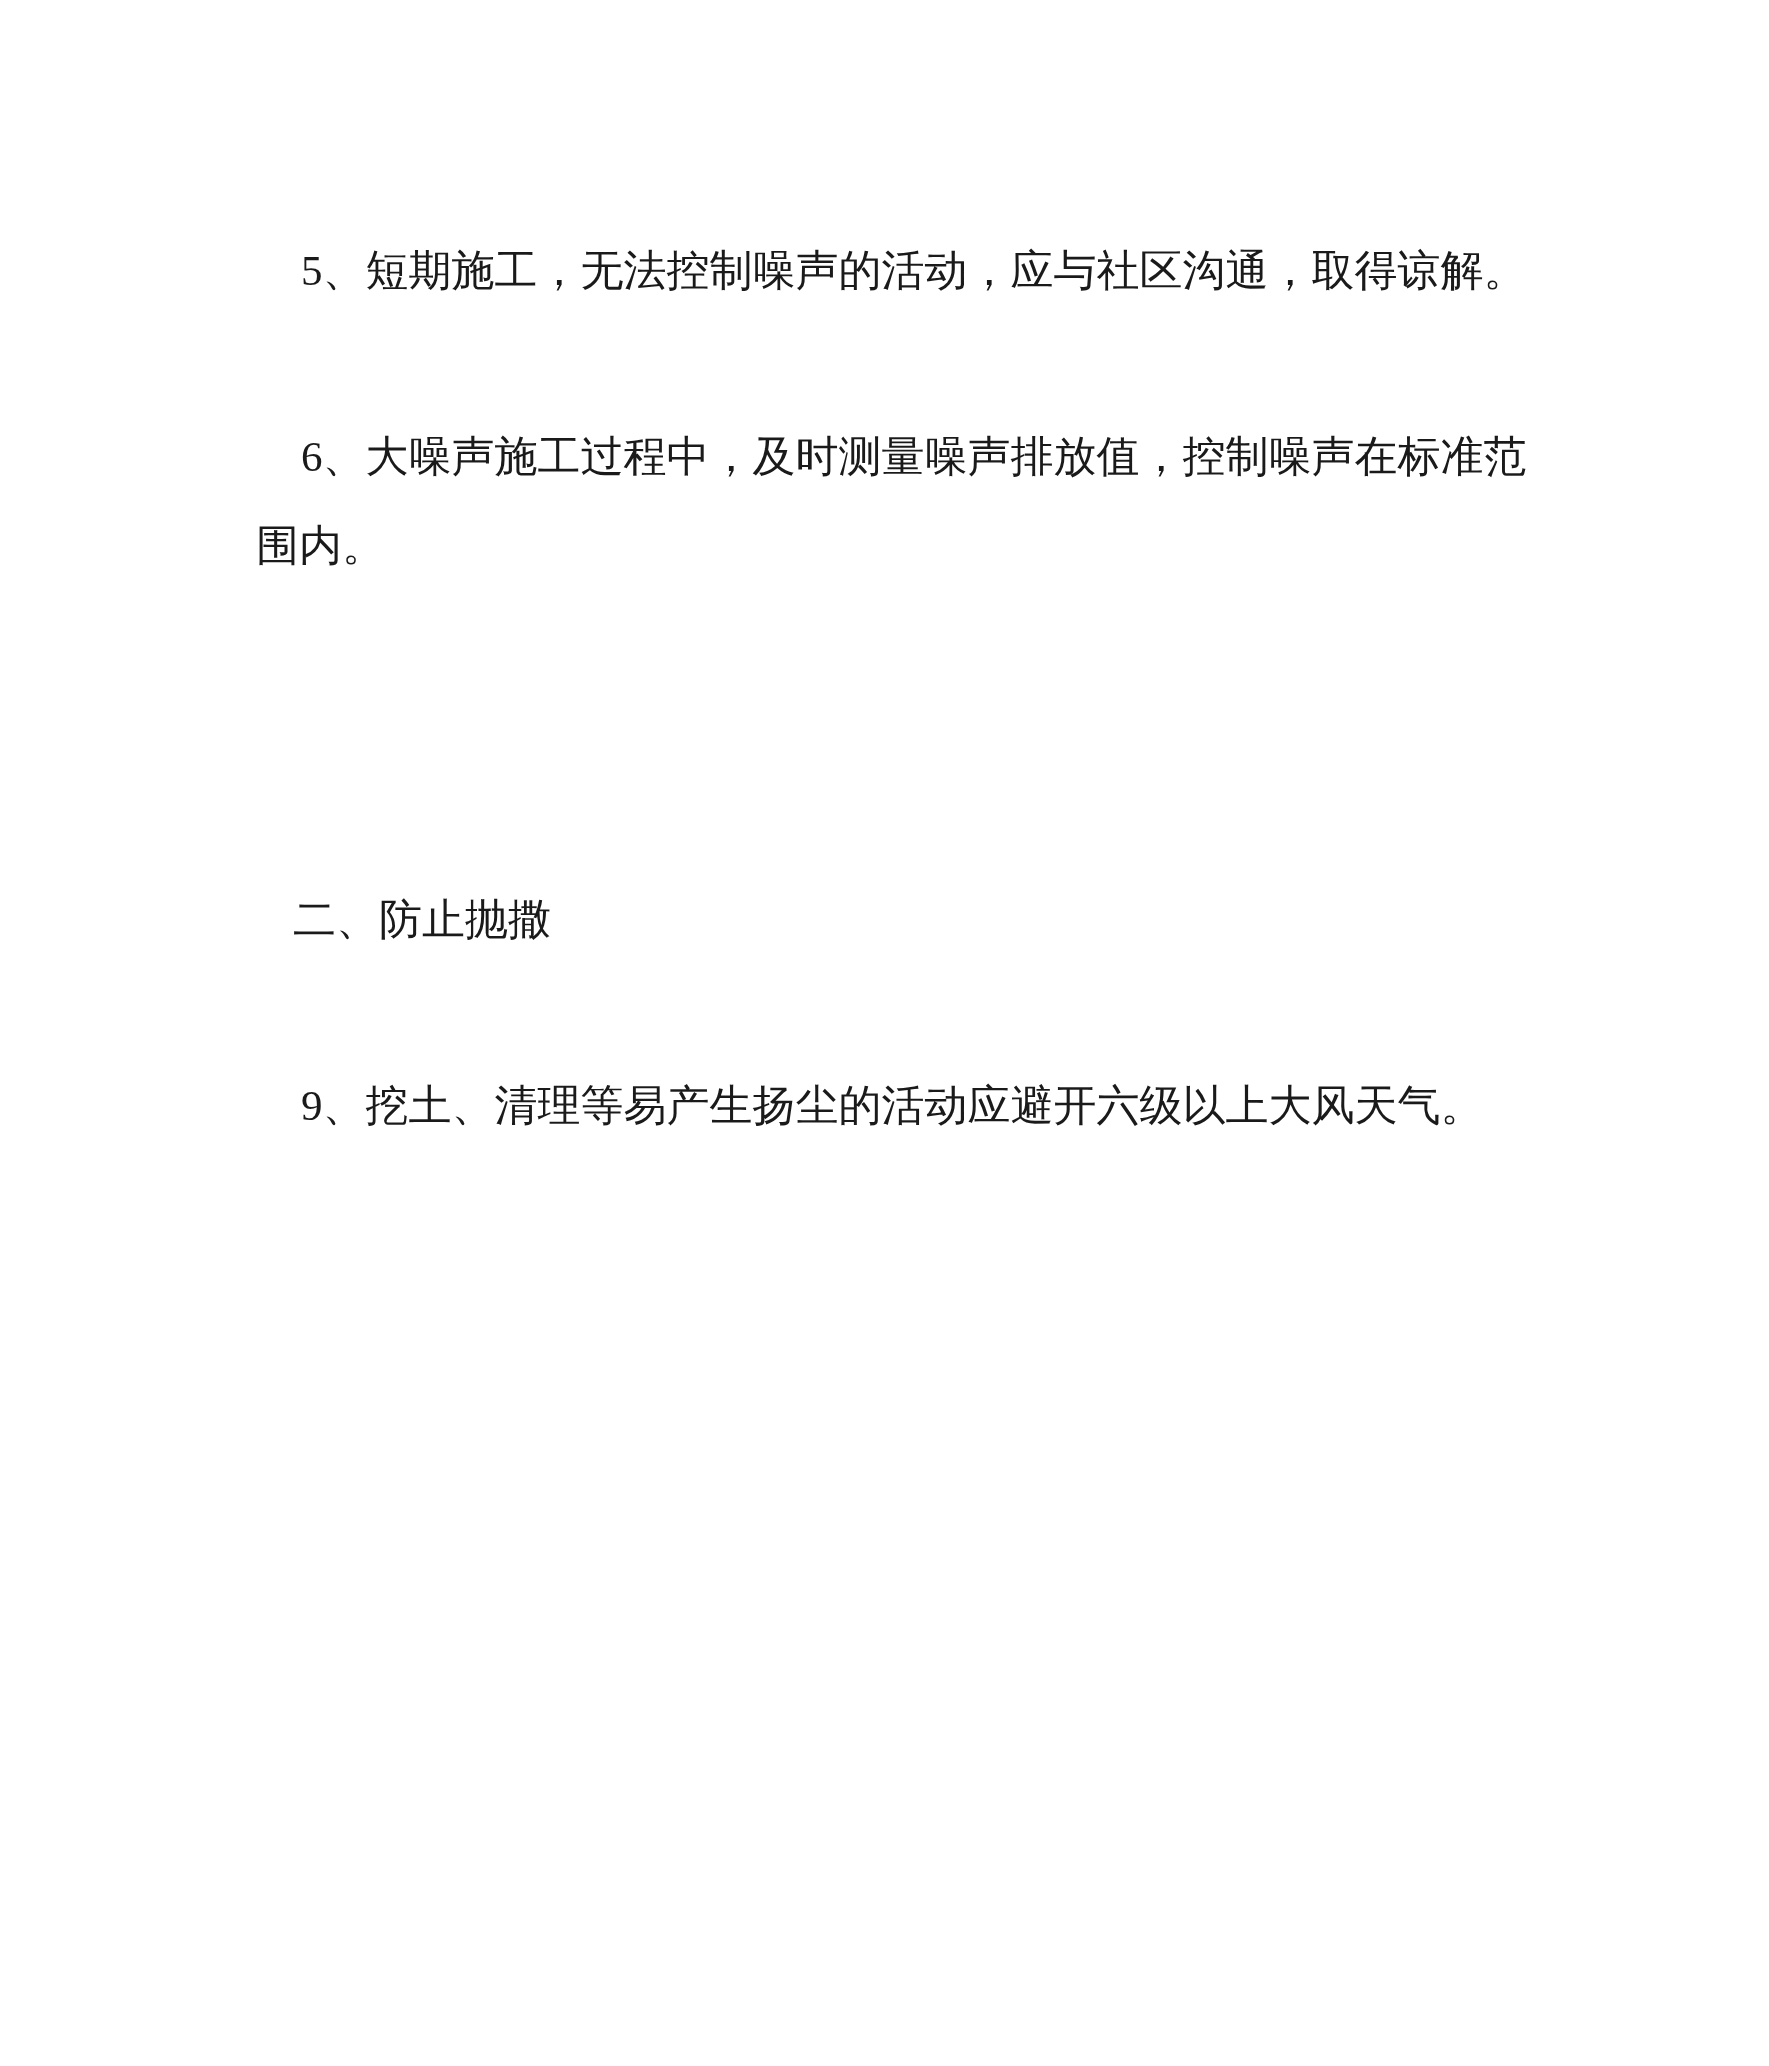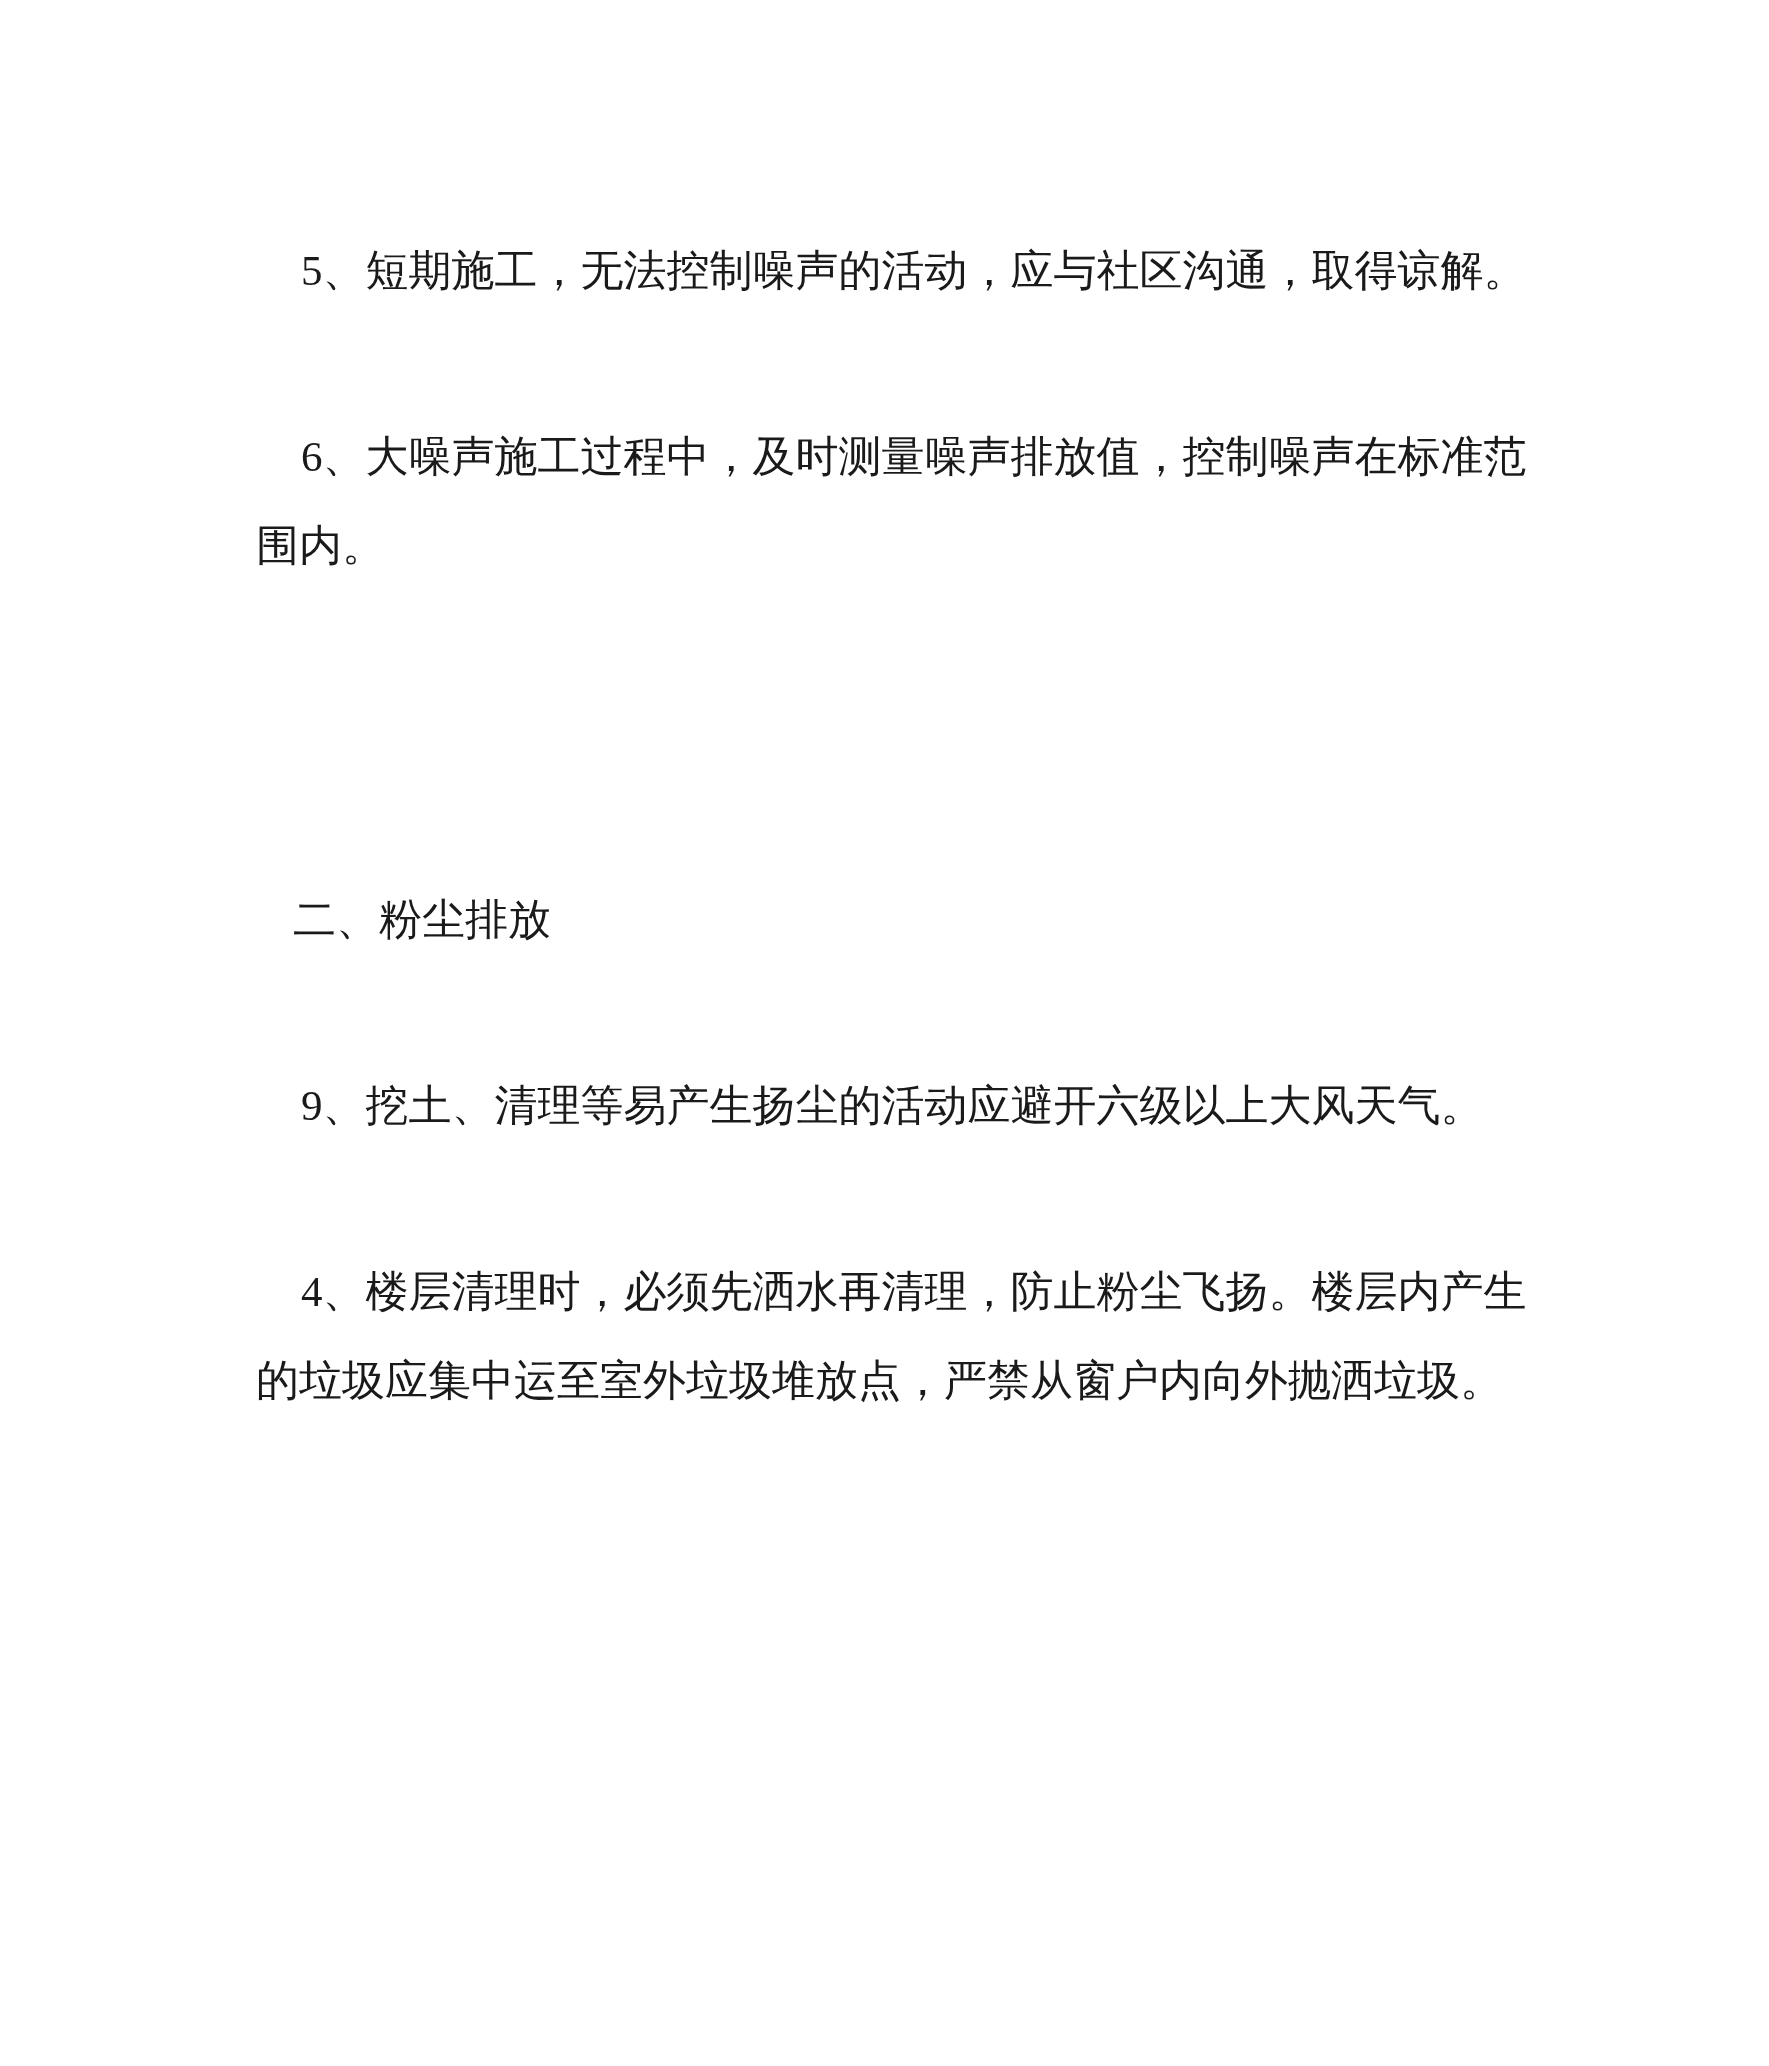--- a/index.html
+++ b/index.html
@@ -37,22 +37,21 @@
 </style>
 </head>
 <body>
 
 <div class="page">
 
   <p class="body-para">5、短期施工，无法控制噪声的活动，应与社区沟通，取得谅解。</p>
 
   <p class="body-para">6、大噪声施工过程中，及时测量噪声排放值，控制噪声在标准范围内。</p>
 
-  <h2 class="section-heading">二、粉尘排放</h2>
+  <h2 class="section-heading">二、防止抛撒</h2>
 
 
 
   <p class="body-para">9、挖土、清理等易产生扬尘的活动应避开六级以上大风天气。</p>
 
-  <p class="body-para">4、楼层清理时，必须先洒水再清理，防止粉尘飞扬。楼层内产生的垃圾应集中运至室外垃圾堆放点，严禁从窗户内向外抛洒垃圾。</p>
 
 </div>
 
 
 </body></html>

